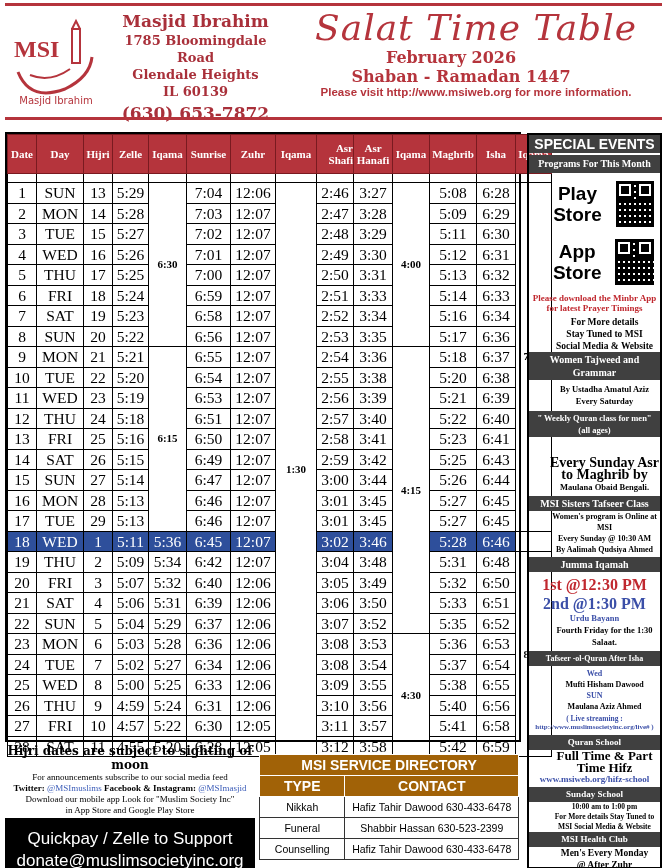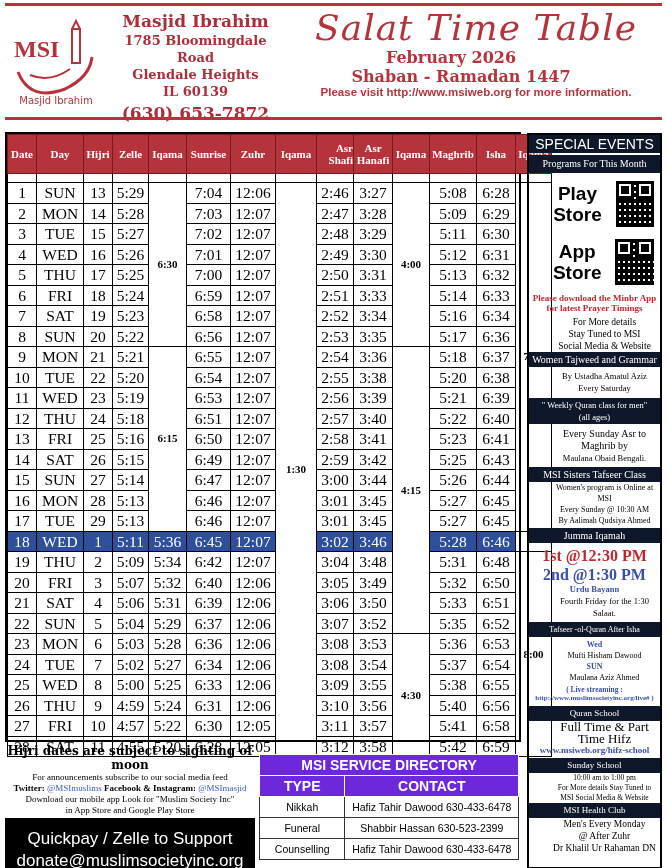--- a/index.html
+++ b/index.html
@@ -26,38 +26,38 @@
   table.sched tr.today td.t{background:#2e4f9b;color:#fff;}
   .sched-wrap{position:absolute;left:5px;top:132px;width:512px;height:606px;border:2px solid #000;}
 
   .notes{position:absolute;left:5px;top:744px;width:250px;text-align:center;font-family:"DejaVu Serif",serif;}
   .notes .n1{font-weight:bold;font-size:12px;}
   .notes .n2{font-size:9px;line-height:11px;font-family:"Liberation Serif",serif;}
   .notes .blue{color:#3b5cb8;}
   .donate{position:absolute;left:5px;top:818px;width:250px;height:48px;background:#000;color:#fff;font-family:"Liberation Sans",sans-serif;text-align:center;font-size:17px;line-height:22px;padding-top:10px;}
 
   .dir{position:absolute;left:259px;top:754px;width:260px;border-collapse:collapse;font-family:"Liberation Sans",sans-serif;}
-  .dir th{background:#6d28d9;color:#fff;font-size:14px;height:20px;padding:0;border:1px solid #fff;}
+  .dir th{background:#a16207;color:#fff;font-size:14px;height:20px;padding:0;border:1px solid #fff;}
   .dir td{font-size:10.5px;height:20px;text-align:center;border:1px solid #333;padding:0;}
 
   .side{position:absolute;left:527px;top:133px;width:131px;height:732px;border:2px solid #000;font-family:"Liberation Serif",serif;text-align:center;}
-  .side .bar{background:#0f172a;color:#fff;font-weight:normal;}
+  .side .bar{background:#404040;color:#fff;font-weight:bold;}
   .side .h1{font-family:"Liberation Sans",sans-serif;font-size:14px;height:18px;line-height:18px;}
   .side .h2{font-size:10px;height:18px;line-height:18px;margin-top:2px;}
   .store{display:flex;align-items:center;justify-content:space-between;padding:4px 6px 0 10px;height:54px;}
   .store .lbl{font-family:"Liberation Sans",sans-serif;font-weight:bold;font-size:19px;line-height:21px;text-align:center;}
   .qr{width:46px;height:46px;background:
      repeating-linear-gradient(90deg,#000 0 3px,#fff 3px 5px),
      repeating-linear-gradient(0deg,#000 0 4px,#fff 4px 6px);
      background-blend-mode:multiply;position:relative;}
   .qr::before,.qr::after{content:"";position:absolute;width:12px;height:12px;border:3px solid #000;background:#fff;box-shadow:inset 0 0 0 2px #fff,inset 0 0 0 6px #000;}
   .qr::before{left:0;top:0;}
   .qr::after{right:0;top:0;}
   .side .red{color:#c0282f;font-weight:bold;font-size:9px;line-height:10px;}
-  .side .bk{font-weight:normal;font-size:9.5px;line-height:12px;padding-left:20px;}
+  .side .bk{font-weight:bold;font-size:9.5px;line-height:12px;padding-left:20px;}
   .side .sec{font-size:10px;padding:1px 0;line-height:13px;}
   .side .blue{color:#3b4fa8;font-weight:bold;}
   .side .big{font-size:16px;font-weight:bold;line-height:19px;}
 </style>
 </head>
 <body>
 
 <div class="topline"></div>
 
 <svg class="logo" viewBox="0 0 90 90">
@@ -536,21 +536,21 @@
   <div class="bk" style="margin-top:3px">For More details</div>
   <div class="bk">Stay Tuned to MSI</div>
   <div class="bk">Social Media &amp; Website</div>
   <div class="bar sec">Women Tajweed and Grammar</div>
   <div class="bk" style="font-size:8.5px;margin-top:3px">By Ustadha Amatul Aziz</div>
   <div class="bk" style="font-size:8.5px;margin-bottom:4px">Every Saturday</div>
   <div class="bar sec" style="font-size:8.5px;line-height:12px">
     <div>" Weekly Quran class for men"</div>
     <div>(all ages)</div>
   </div>
-  <div class="bk" style="font-size:10px;margin-top:4px">Every Sunday Asr to Maghrib by</div>
+  <div class="bk" style="font-size:14px;margin-top:20px">Every Sunday Asr to Maghrib by</div>
   <div class="bk" style="font-size:8.5px;margin-bottom:3px">Maulana Obaid Bengali.</div>
   <div class="bar sec">MSI Sisters Tafseer Class</div>
   <div class="bk" style="font-size:8px;line-height:11px">Women's program is Online at MSI</div>
   <div class="bk" style="font-size:8px;line-height:11px">Every Sunday @ 10:30 AM</div>
   <div class="bk" style="font-size:8px;line-height:11px;margin-bottom:2px">By Aalimah Qudsiya Ahmed</div>
   <div class="bar sec">Jumma Iqamah</div>
   <div class="big" style="color:#c0282f;margin-top:3px">1st @12:30 PM</div>
   <div class="big" style="color:#3b4fa8">2nd @1:30 PM</div>
   <div class="blue" style="font-size:8.5px;line-height:11px">Urdu Bayann</div>
   <div class="bk" style="font-size:8.5px;margin-bottom:3px">Fourth Friday for the 1:30 Salaat.</div>

